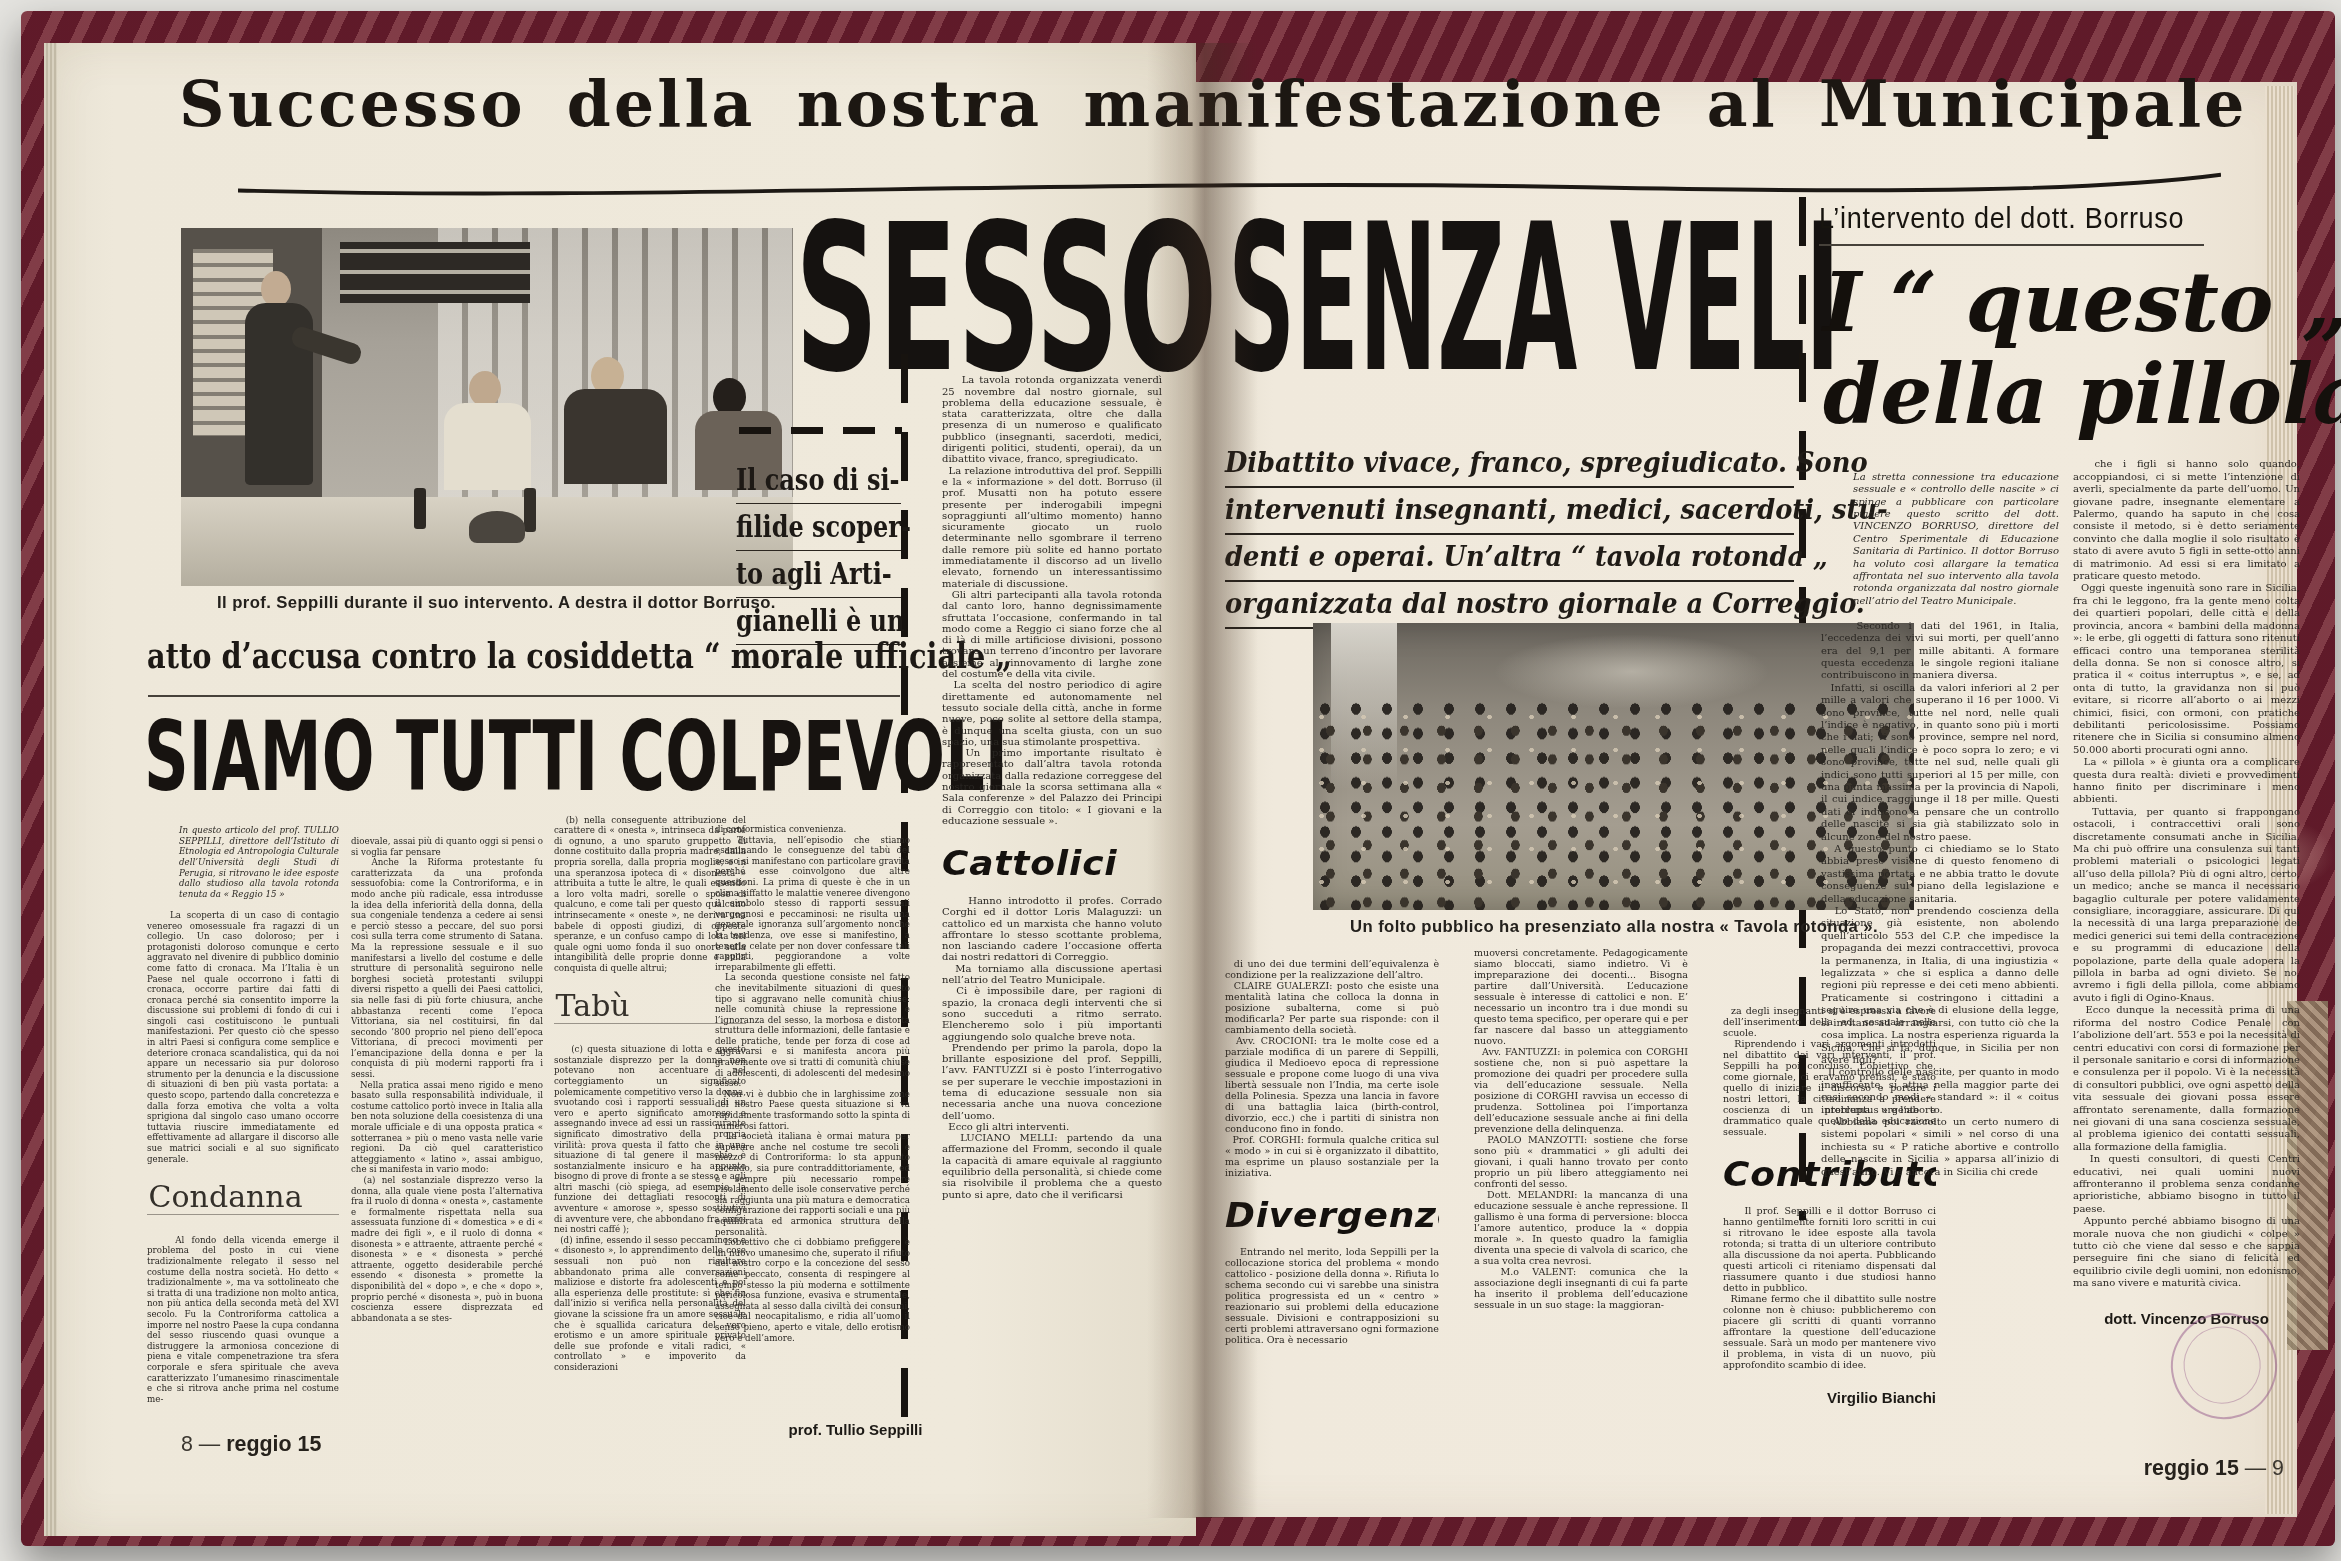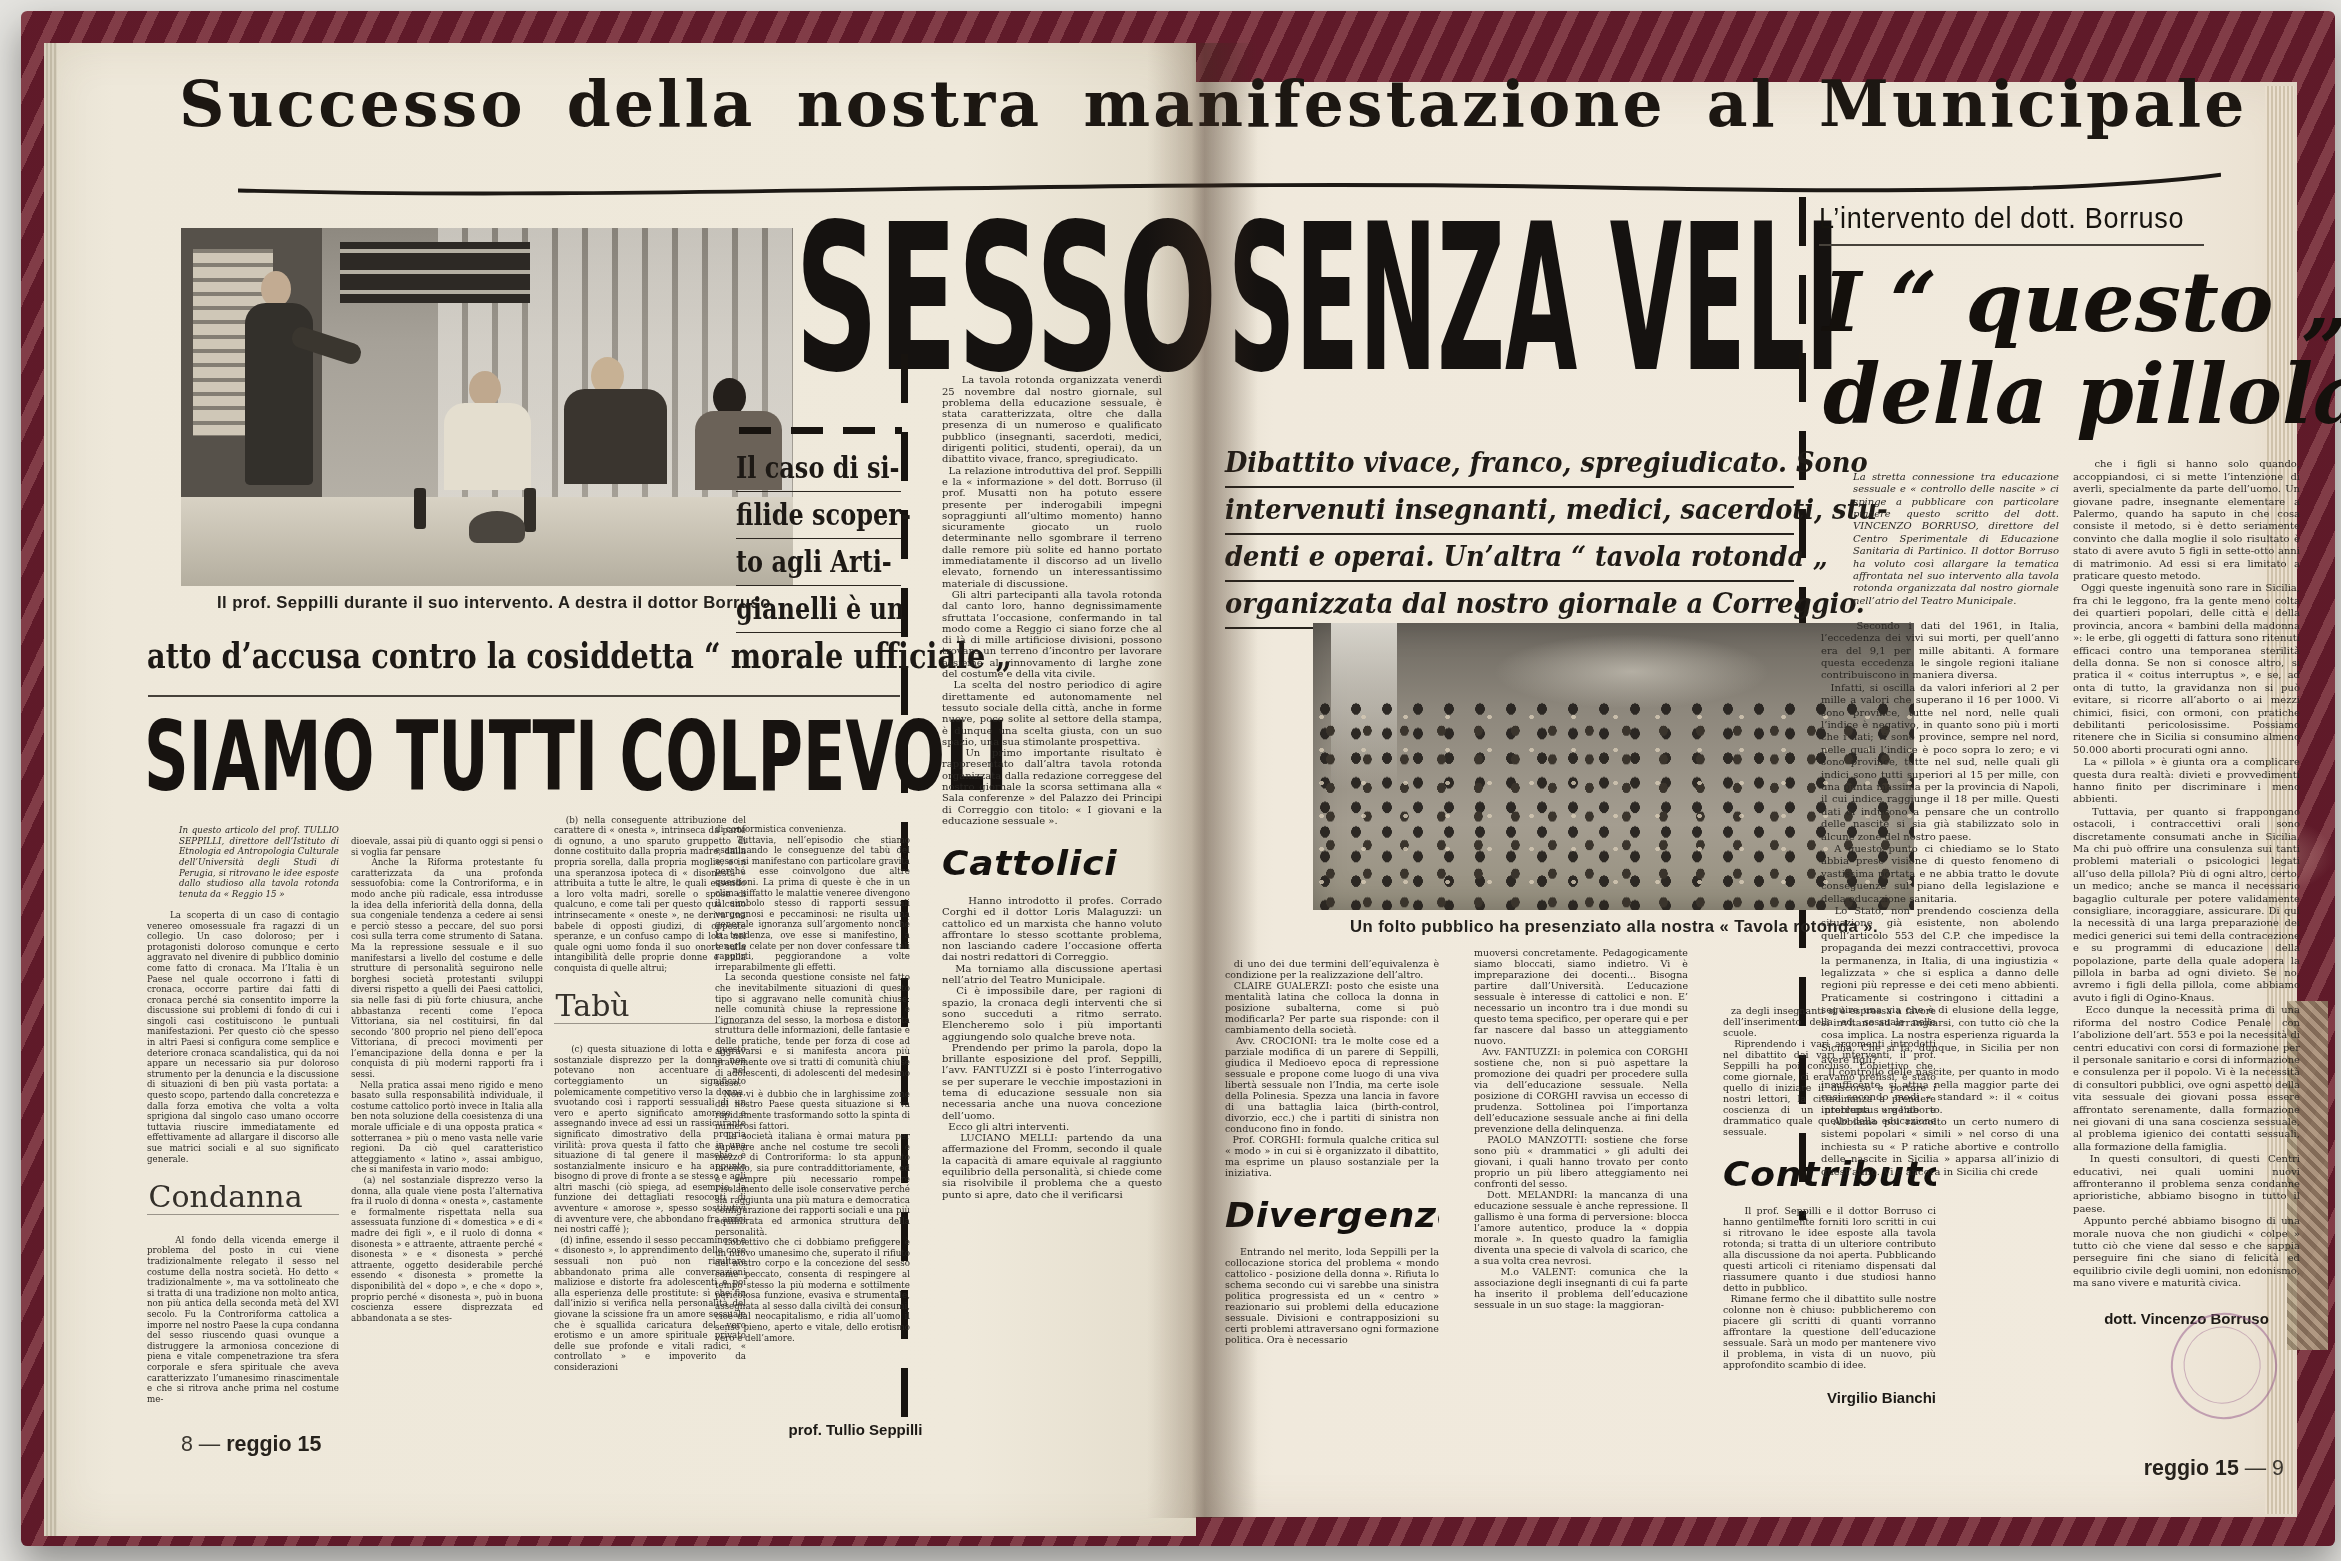--- a/index.html
+++ b/index.html
@@ -191,21 +191,21 @@
   <div class="abs" style="left:38%;bottom:16%;width:12.7px;height:41px;background:#2c2823;border-radius:3.2px;"></div>
   <div class="abs" style="left:56%;bottom:15%;width:12.7px;height:44px;background:#332f29;border-radius:3.2px;"></div>
   <div class="abs" style="left:47%;bottom:12%;width:56px;height:32px;background:#4a453e;border-radius:50% 50% 8px 8px;"></div>
 </div>
 <div class="abs caption" style="left:199px;top:593px;width:595px;">Il prof. Seppilli durante il suo intervento. A destra il dottor Borruso.</div>
 
 <div class="abs big-block" style="left:795px;top:200px;transform:scaleX(.57);">SESSO</div>
 <div class="abs hdash" style="left:739px;top:427px;width:163px;height:7.1px;"></div>
 <div class="abs vdash" style="left:901px;top:354px;width:7.1px;height:1079px;"></div>
 
-<div class="abs" style="left:736px;top:445px;width:165px;">
+<div class="abs" style="left:736px;top:457px;width:165px;">
   <div class="sidebox-line"><span>Il caso di si-</span></div>
   <div class="sidebox-line"><span>filide scoper-</span></div>
   <div class="sidebox-line"><span>to agli Arti-</span></div>
   <div class="sidebox-line"><span>gianelli è un</span></div>
 </div>
 
 <div class="abs subhead" style="left:147px;top:634px;">atto d’accusa contro la cosiddetta “ morale ufficiale „</div>
 <div class="abs hairline" style="left:148px;top:695px;width:752px;height:1.6px;"></div>
 <div class="abs siamo" style="left:144px;top:711px;">SIAMO TUTTI COLPEVOLI</div>
 

